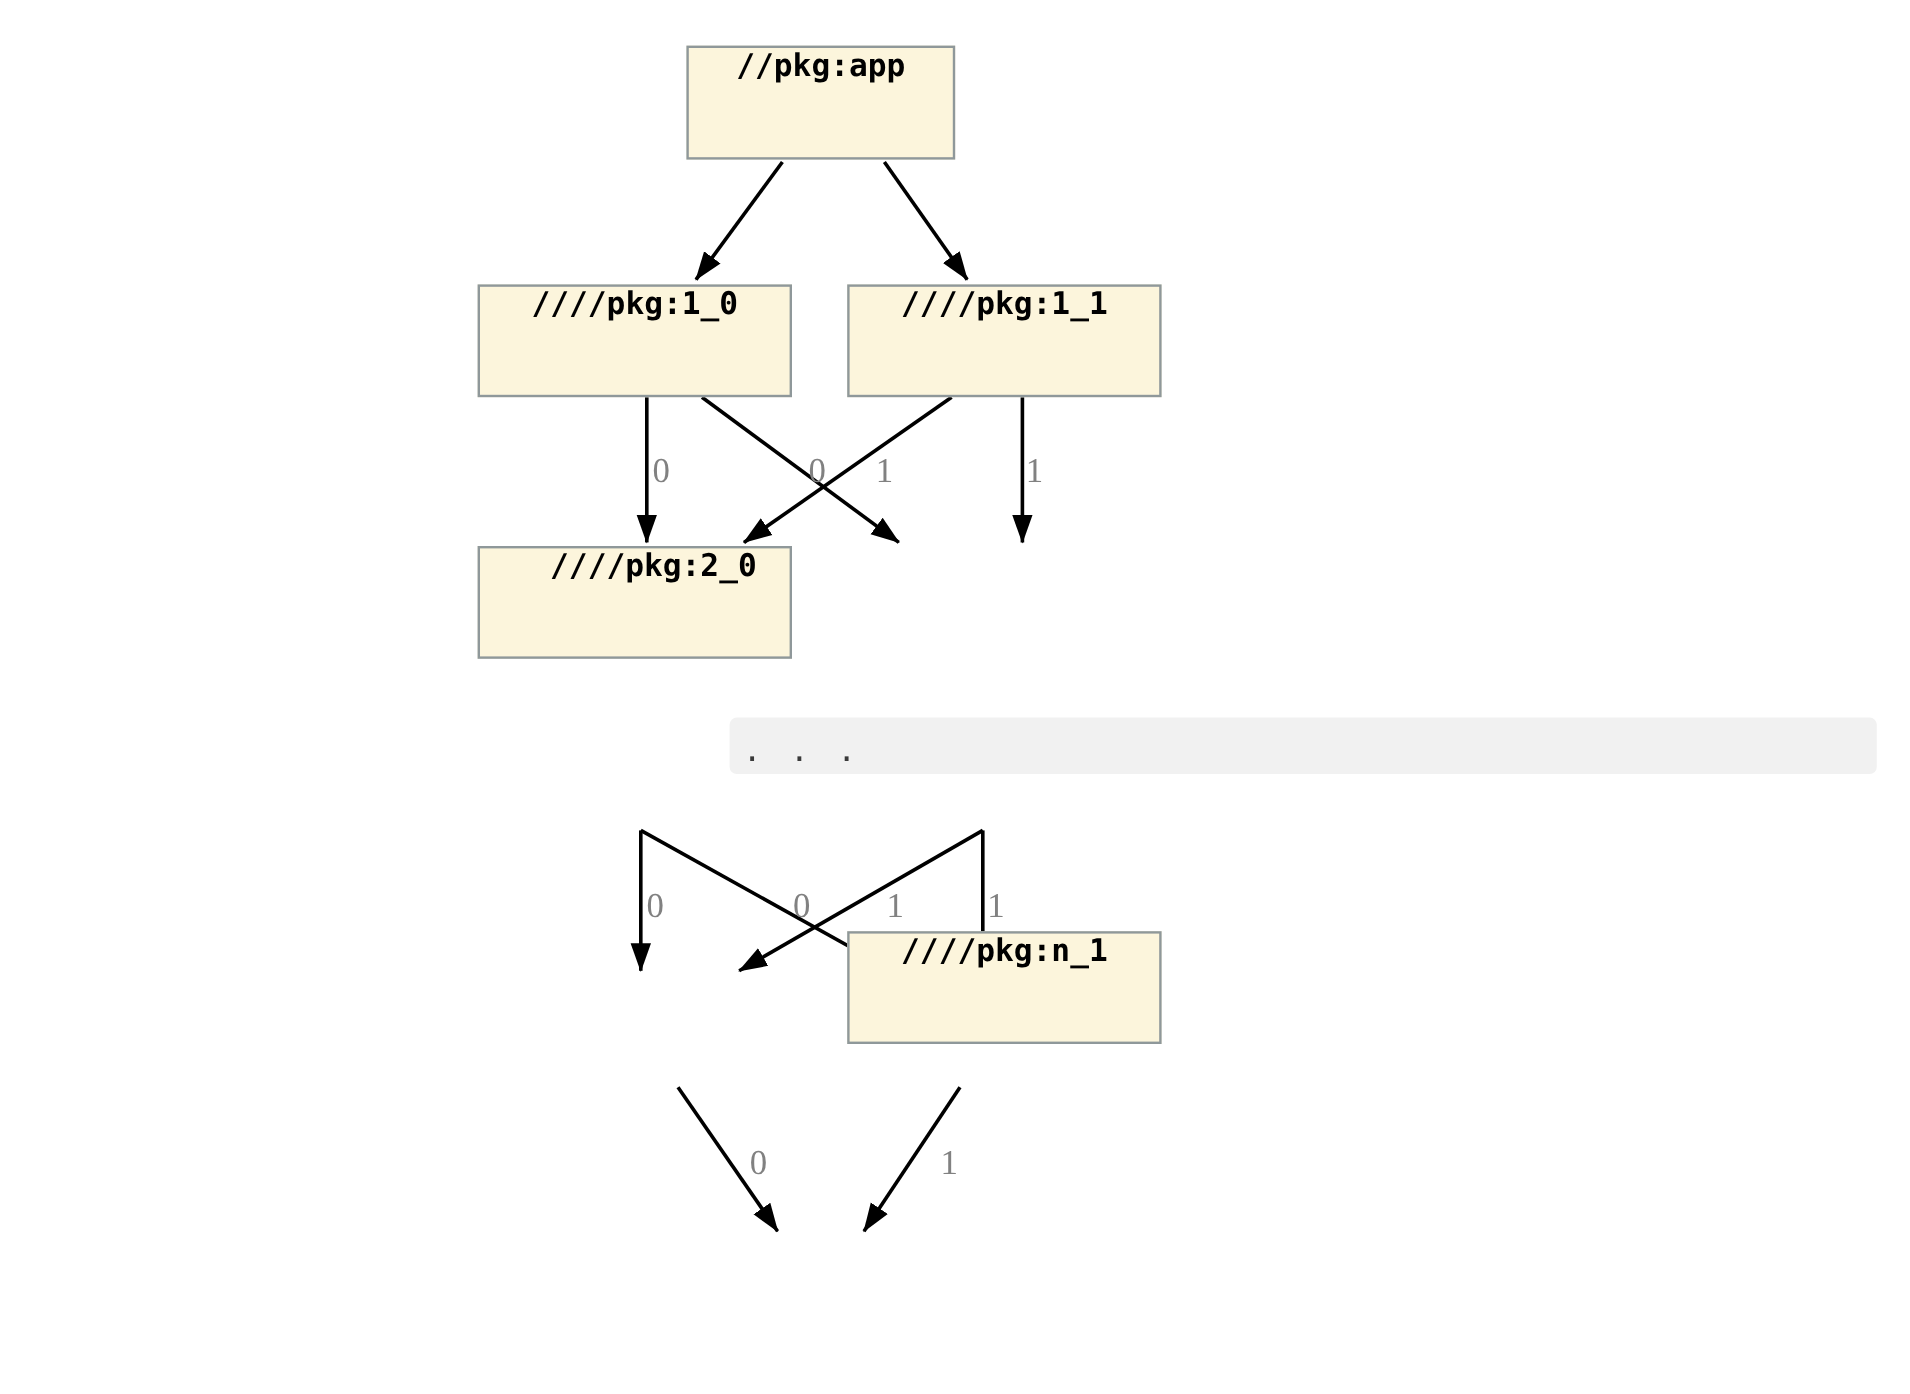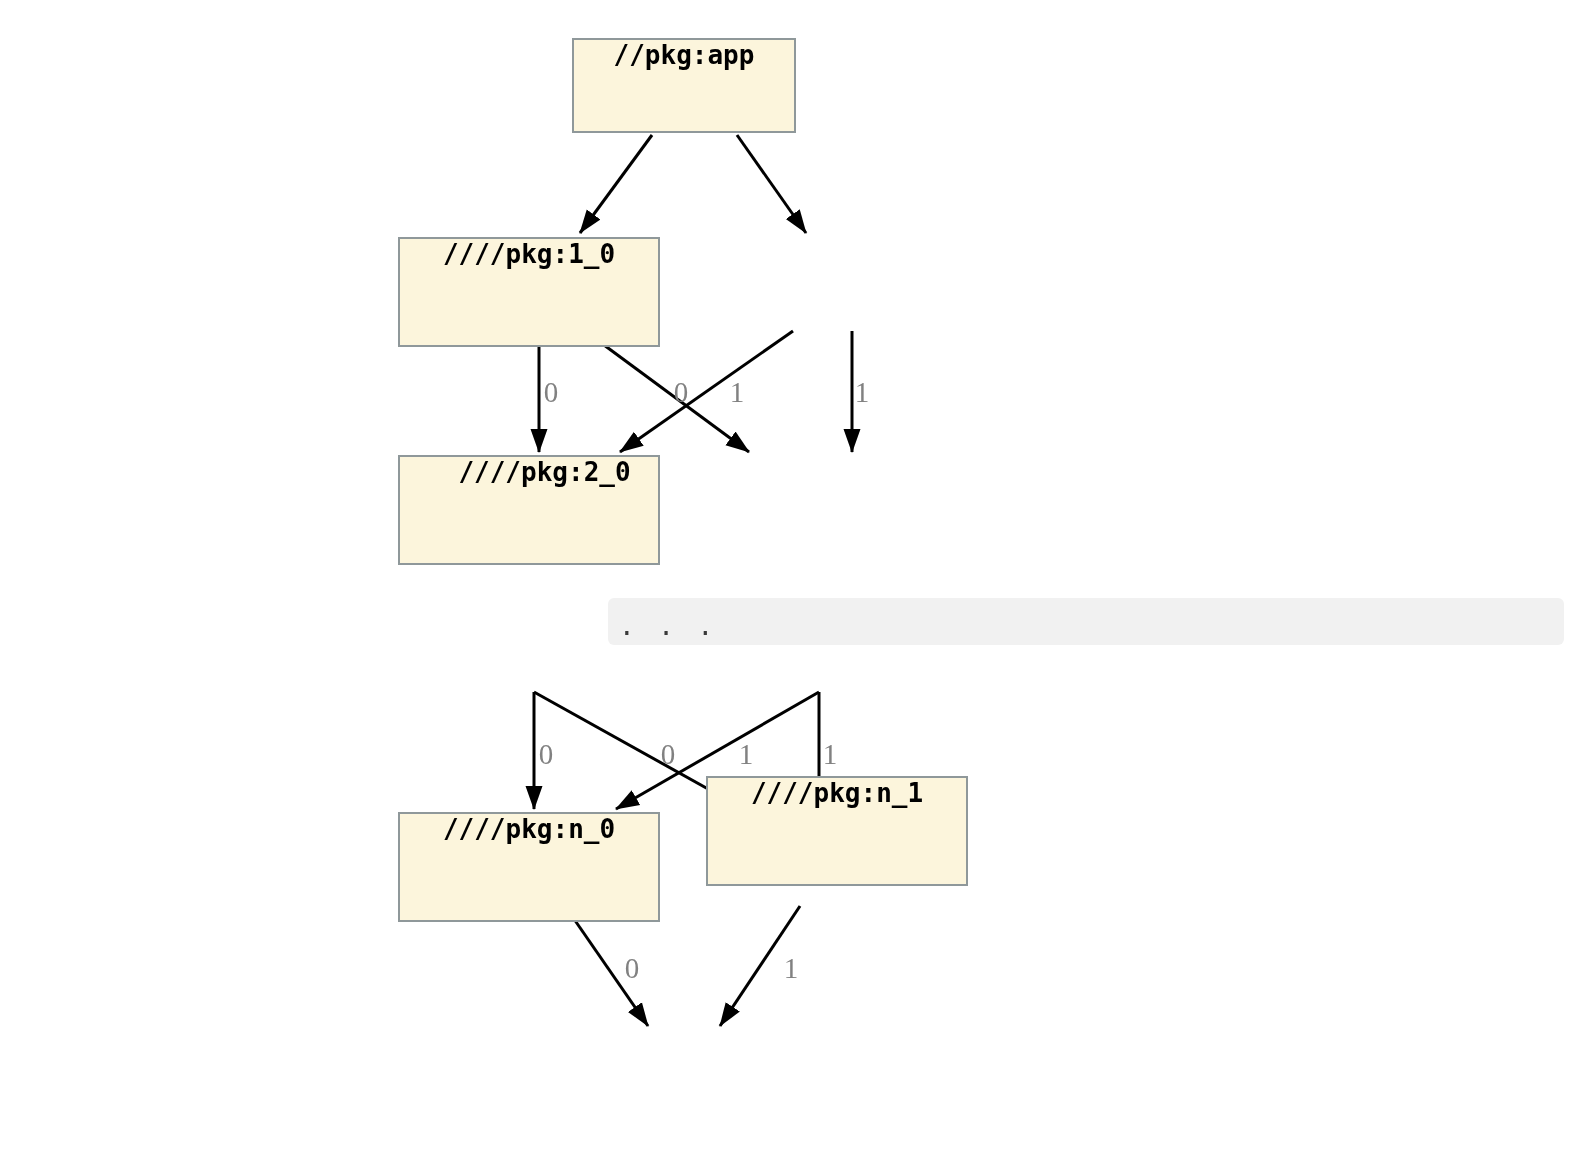--- a/index.html
+++ b/index.html
@@ -48,21 +48,21 @@
     border: 2.5px solid var(--node_border);
     display: flex;
     justify-content: center;
     font-family: "DejaVu Sans Mono", monospace;
     font-weight: bold;
     font-size: 26px;
     color: var(--node_text);
     z-index: 2;
     white-space: nowrap;
   }
-  .node.small { width: 262px; height: 110px; }
+  .node.small { width: 262px; height: 94px; }
   .node.wide  { width: 224px; height: 95px; }
   .ellipsis-band {
     position: absolute;
     left: 608px;
     top: 598px;
     width: 956px;
     height: 47px;
     box-sizing: border-box;
     background: var(--ellipsis_bg);
     border-radius: 6px;
@@ -117,30 +117,30 @@
     <text x="791" y="978">1</text>
   </svg>
 
   <div class="node wide" style="left:572px; top:38px;">
     <span>//pkg:app</span>
   </div>
 
   <div class="node small" style="left:398px; top:237px;">
     <span>////pkg:1_0</span>
   </div>
+  <div class="node small" style="left:706px; top:237px;">
+    <span>////pkg:1_1</span>
+  </div>
 
   <div class="node small" style="left:398px; top:455px;padding-left:31px;">
     <span>////pkg:2_0</span>
   </div>
 
   <div class="ellipsis-band">
     <span>. . .</span>
   </div>
 
-  <div class="node small" style="left:398px; top:812px;">
-    <span>////pkg:n_0</span>
-  </div>
   <div class="node small" style="left:706px; top:776px;">
     <span>////pkg:n_1</span>
   </div>
 
 
 </div>
 
 </body></html>

